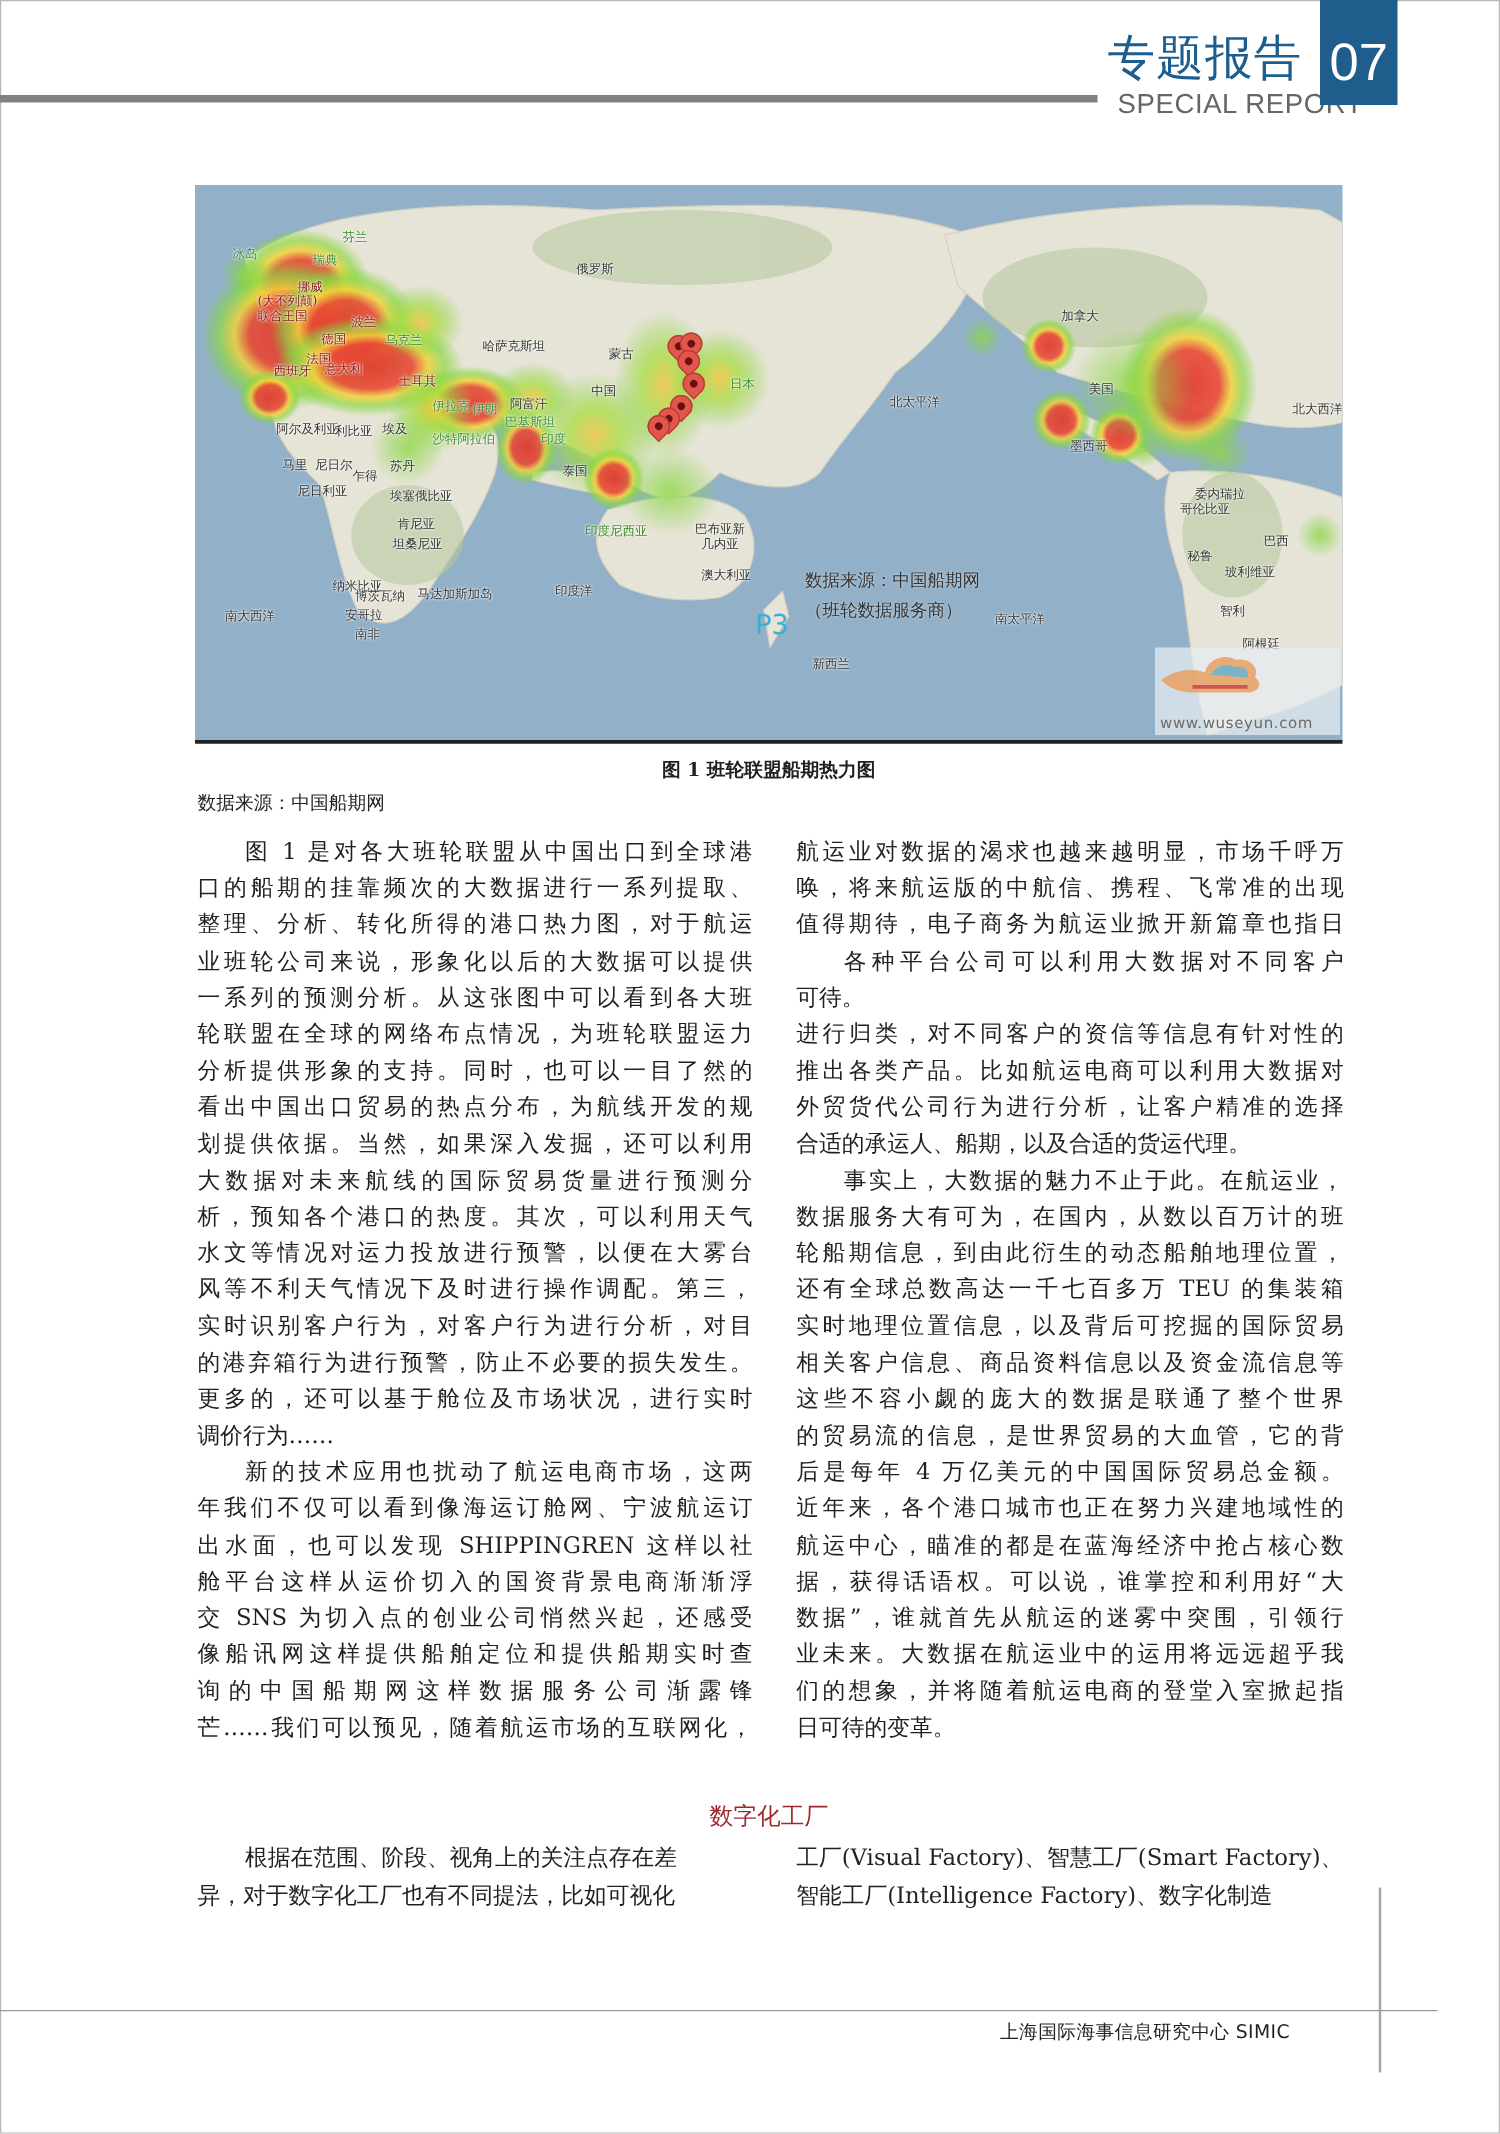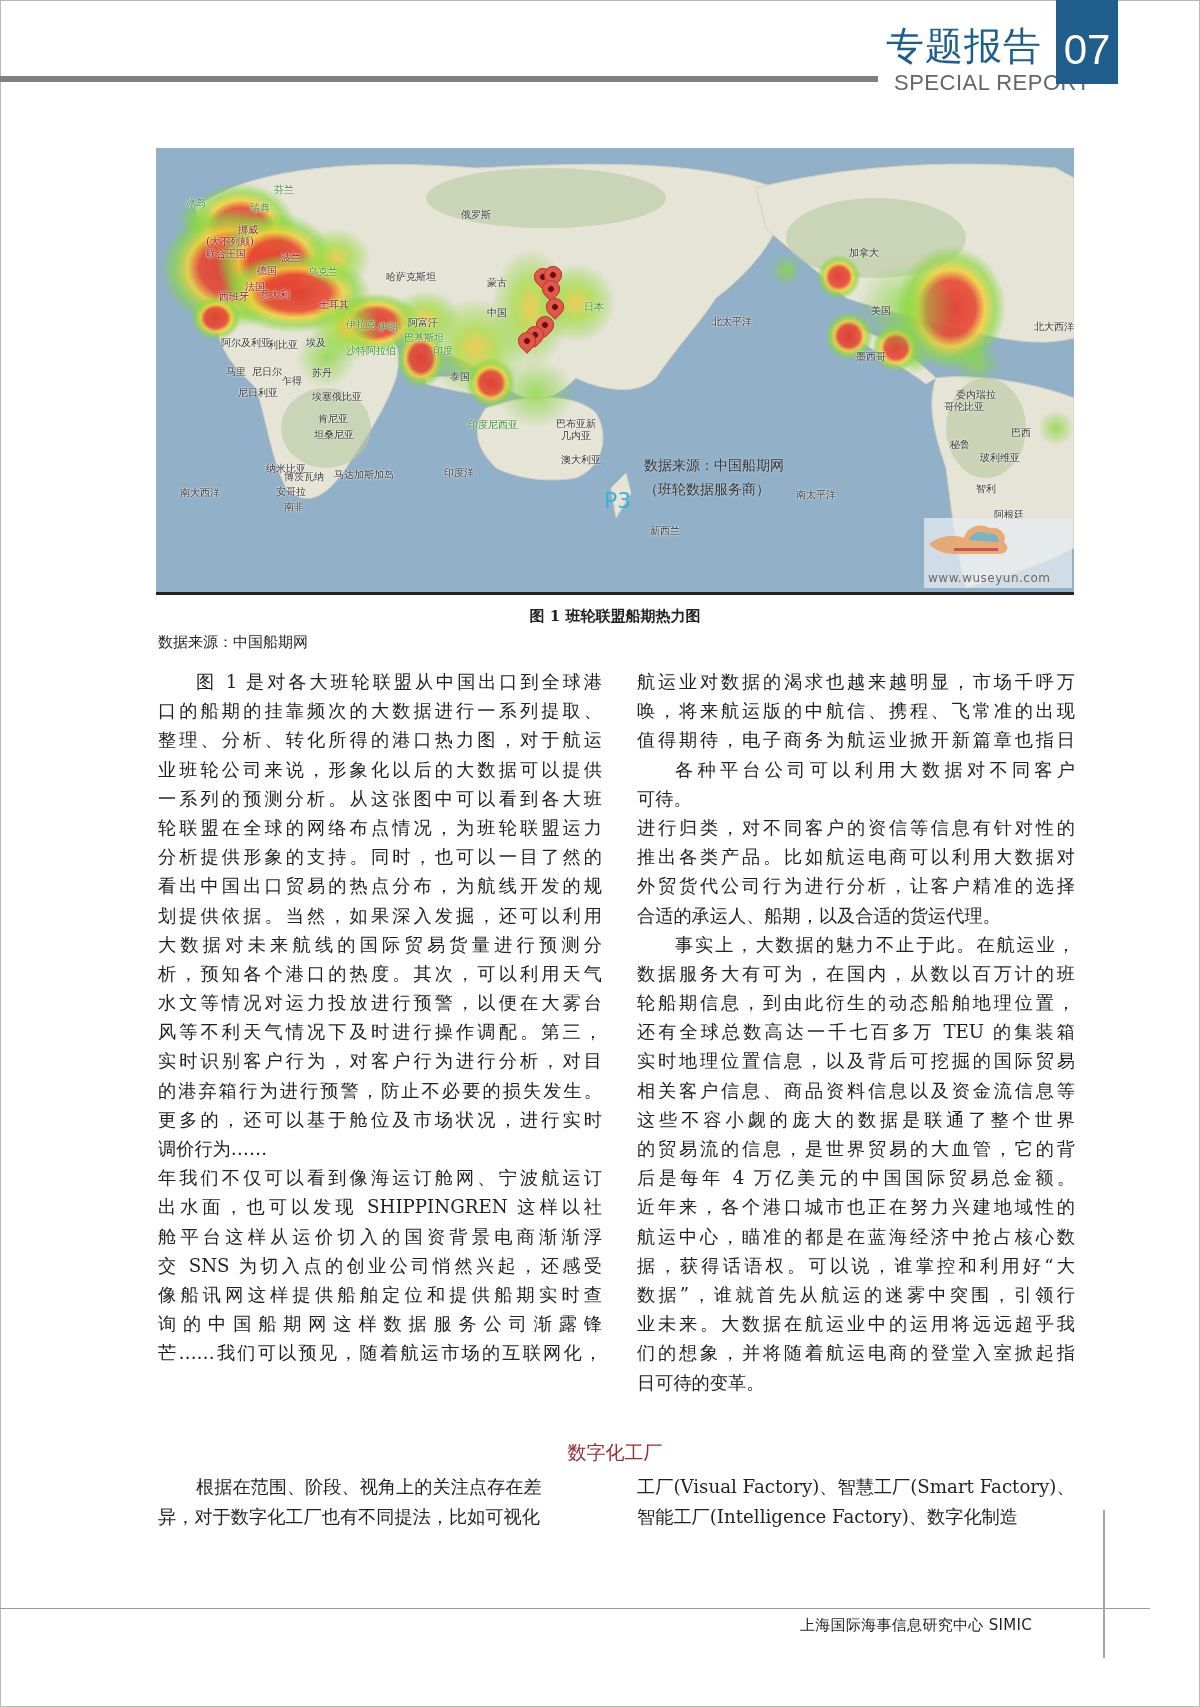--- a/index.html
+++ b/index.html
@@ -142,21 +142,21 @@
   <span class="map-label red" style="left:125px; top:103px;">波兰</span>
   <span class="map-label red" style="left:101px; top:116px;">德国</span>
   <span class="map-label red" style="left:89px; top:132px;">法国</span>
   <span class="map-label red" style="left:63px; top:142px;">西班牙</span>
   <span class="map-label red" style="left:104px; top:140px;">意大利</span>
   <span class="map-label green" style="left:152px; top:117px;">乌克兰</span>
   <span class="map-label red" style="left:163px; top:150px;">土耳其</span>
   <span class="map-label" style="left:230px; top:122px;">哈萨克斯坦</span>
   <span class="map-label" style="left:305px; top:60px;">俄罗斯</span>
   <span class="map-label" style="left:331px; top:128px;">蒙古</span>
-  <span class="map-label" style="left:331px; top:158px;">中国</span>
+  <span class="map-label" style="left:317px; top:158px;">中国</span>
   <span class="map-label green" style="left:428px; top:152px;">日本</span>
   <span class="map-label green" style="left:190px; top:170px;">伊拉克</span>
   <span class="map-label green" style="left:222px; top:172px;">伊朗</span>
   <span class="map-label" style="left:252px; top:168px;">阿富汗</span>
   <span class="map-label green" style="left:248px; top:183px;">巴基斯坦</span>
   <span class="map-label green" style="left:277px; top:196px;">印度</span>
   <span class="map-label green" style="left:190px; top:196px;">沙特阿拉伯</span>
   <span class="map-label" style="left:65px; top:188px;">阿尔及利亚</span>
   <span class="map-label" style="left:112px; top:190px;">利比亚</span>
   <span class="map-label" style="left:150px; top:188px;">埃及</span>
@@ -225,20 +225,21 @@
   <span class="line">看出中国出口贸易的热点分布，为航线开发的规</span>
   <span class="line">划提供依据。当然，如果深入发掘，还可以利用</span>
   <span class="line">大数据对未来航线的国际贸易货量进行预测分</span>
   <span class="line">析，预知各个港口的热度。其次，可以利用天气</span>
   <span class="line">水文等情况对运力投放进行预警，以便在大雾台</span>
   <span class="line">风等不利天气情况下及时进行操作调配。第三，</span>
   <span class="line">实时识别客户行为，对客户行为进行分析，对目</span>
   <span class="line">的港弃箱行为进行预警，防止不必要的损失发生。</span>
   <span class="line">更多的，还可以基于舱位及市场状况，进行实时</span>
   <span class="line last">调价行为……</span>
+  <span class="line indent">新的技术应用也扰动了航运电商市场，这两</span>
   <span class="line">年我们不仅可以看到像海运订舱网、宁波航运订</span>
   <span class="line">出水面，也可以发现 SHIPPINGREN 这样以社</span>
   <span class="line">舱平台这样从运价切入的国资背景电商渐渐浮</span>
   <span class="line">交 SNS 为切入点的创业公司悄然兴起，还感受</span>
   <span class="line">像船讯网这样提供船舶定位和提供船期实时查</span>
   <span class="line">询的中国船期网这样数据服务公司渐露锋</span>
   <span class="line">芒……我们可以预见，随着航运市场的互联网化，</span>
 </div>
 
 <div class="col col-right">

